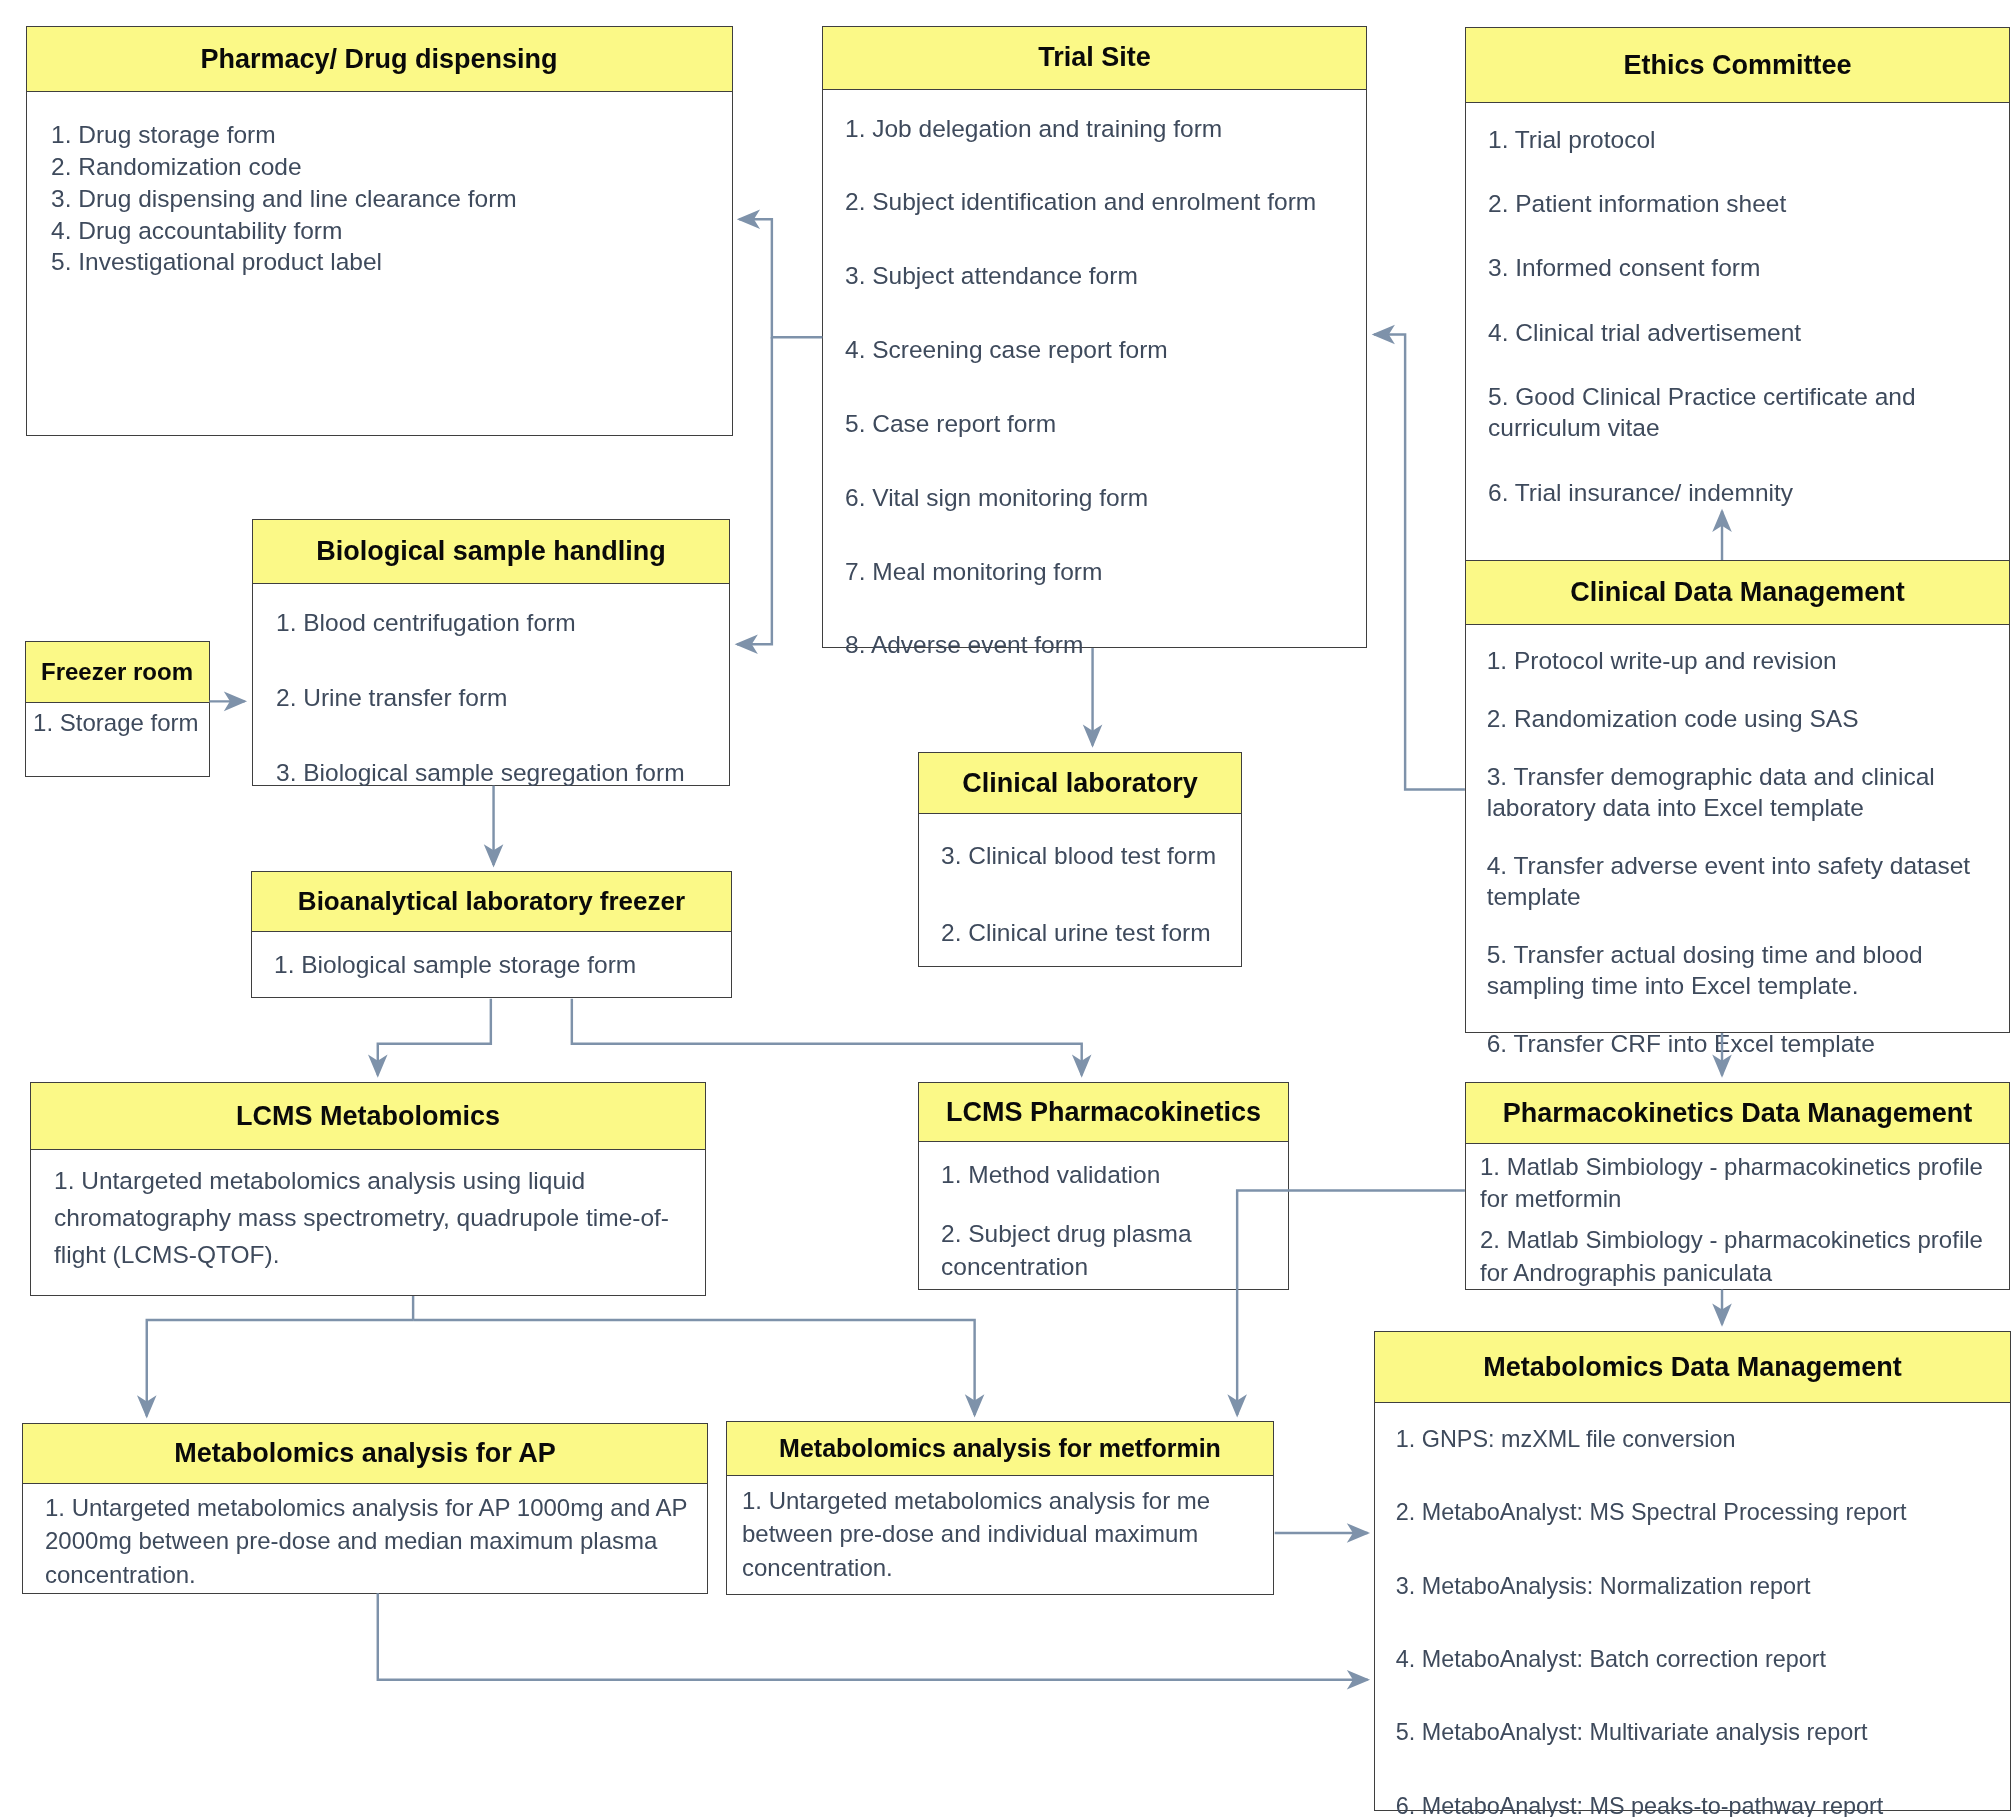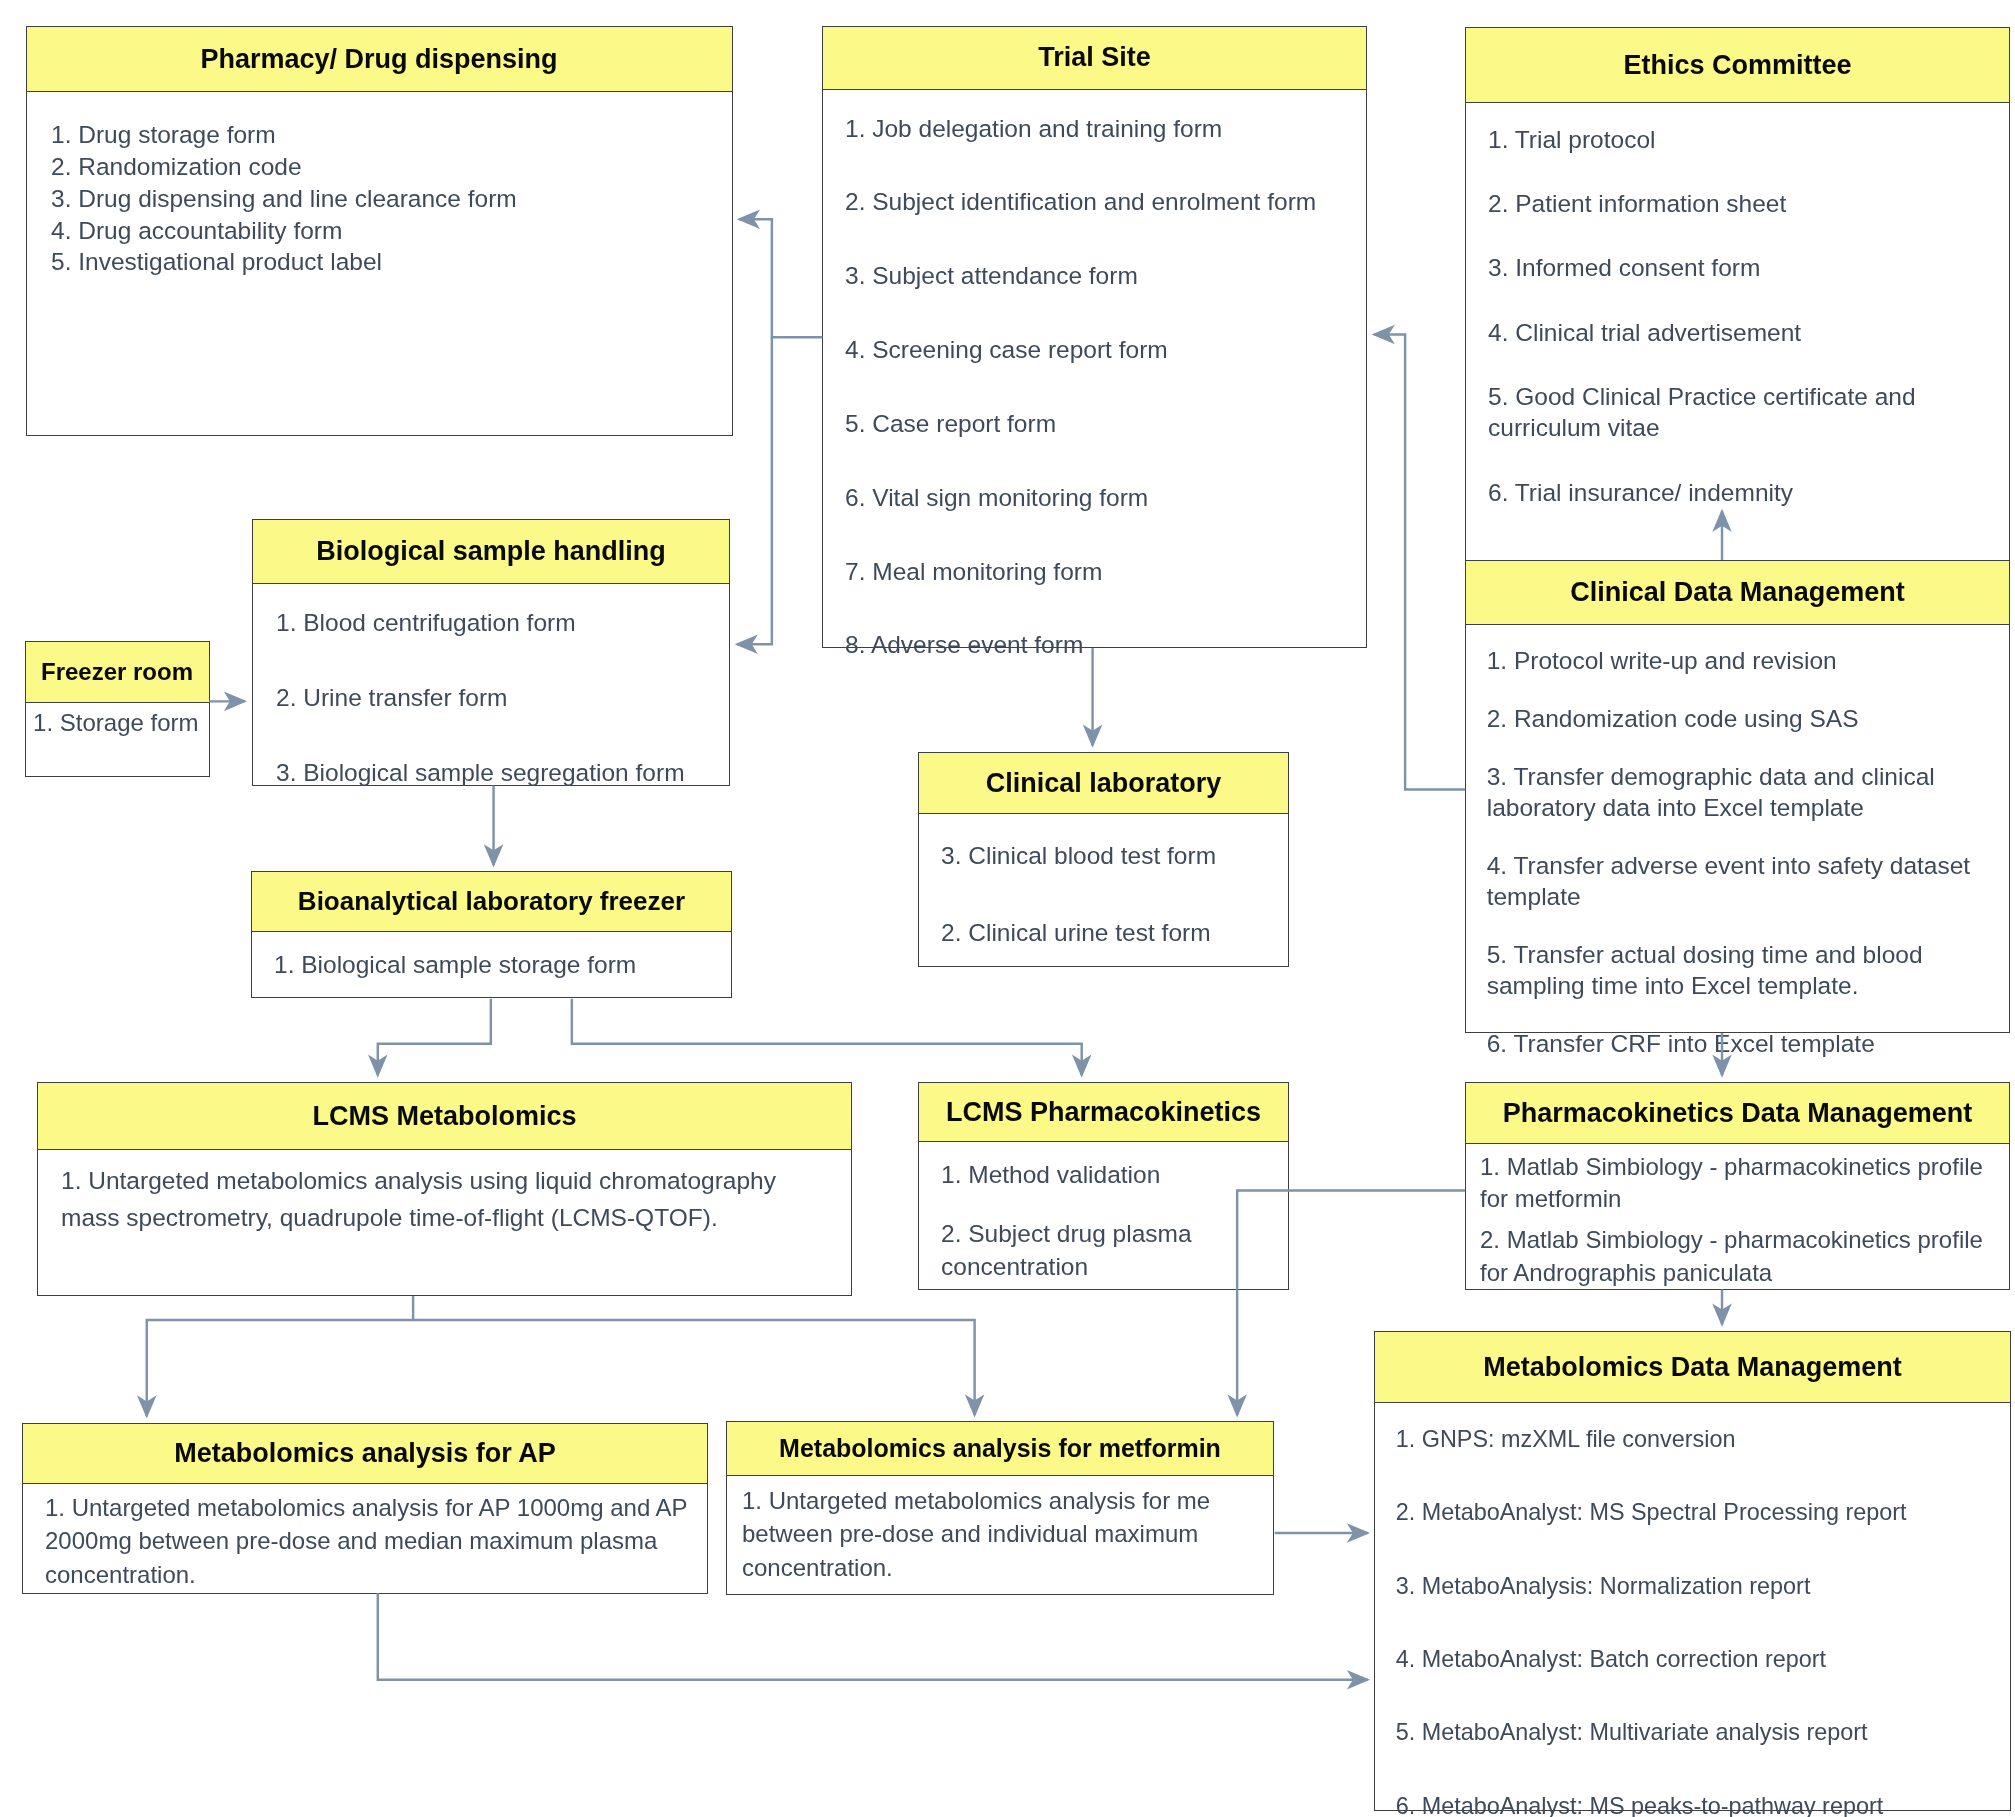--- a/index.html
+++ b/index.html
@@ -24,23 +24,23 @@
       font-size:24.5px;line-height:1.3;box-sizing:border-box;}
   .li{white-space:normal;}
 
   
   #b0{left:25.5px;top:26px;width:707px;height:410px}   #b0 .hd{height:65px} #b0 .bd{padding:27px 16.3px 0 24.5px;}
   #b1{left:822px;top:25.5px;width:545px;height:622px}#b1 .hd{height:63px} #b1 .bd{padding:23px 7.6px 0 22px;gap:42px}
   #b2{left:1465px;top:27px;width:545px;height:606px} #b2 .hd{height:75px} #b2 .bd{padding:20.7px 8.7px 0 22px;gap:33px;line-height:1.28}
   #b3{left:252px;top:519px;width:478px;height:267px}  #b3 .hd{height:64px} #b3 .bd{padding:23px 8.7px 0 23px;gap:43px}
   #b4{left:24.5px;top:641px;width:185px;height:136px}  #b4 .hd{height:61px;font-size:24px} #b4 .bd{padding:5.4px 4.3px 0 7.6px;line-height:1.25;font-size:24px}
   #b5{left:1465px;top:560px;width:545px;height:473px}#b5 .hd{height:64px} #b5 .bd{padding:19.6px 7.6px 0 20.7px;gap:27px;line-height:1.27}
-  #b6{left:918px;top:752px;width:371px;height:215px}#b6 .hd{height:61px} #b6 .bd{padding:26px 7.6px 0 22px;gap:45px}
+  #b6{left:918px;top:752px;width:324px;height:215px}#b6 .hd{height:61px} #b6 .bd{padding:26px 7.6px 0 22px;gap:45px}
   #b7{left:251px;top:871px;width:481px;height:127px} #b7 .hd{height:60px;font-size:26px} #b7 .bd{padding:17.4px 7.6px 0 22px}
-  #b8{left:37px;top:1082px;width:815px;height:214px} #b8 .hd{height:67px} #b8 .bd{padding:13px 15px 0 23px;line-height:1.5}
+  #b8{left:30px;top:1082px;width:676px;height:214px} #b8 .hd{height:67px} #b8 .bd{padding:13px 15px 0 23px;line-height:1.5}
   #b9{left:918px;top:1082px;width:371px;height:208px}#b9 .hd{height:59px} #b9 .bd{padding:16.3px 7.6px 0 22px;gap:26px;line-height:1.35}
   #b10{left:1465px;top:1082px;width:545px;height:208px}#b10 .hd{height:61px} #b10 .bd{padding:6.5px 7.6px 0 14px;gap:7.6px;line-height:1.37;font-size:24px}
   #b11{left:1374px;top:1331px;width:637px;height:480px}#b11 .hd{height:71px} #b11 .bd{padding:20.7px 7.6px 0 20.7px;gap:43px;font-size:23.4px}
   #b12{left:22px;top:1423px;width:686px;height:171px}#b12 .hd{height:60px} #b12 .bd{padding:6.5px 12px 0 22px;line-height:1.4;font-size:24px}
   #b13{left:726px;top:1421px;width:548px;height:174px}#b13 .hd{height:54px;font-size:25px} #b13 .bd{padding:7.6px 0 0 15px;line-height:1.4;font-size:24px;overflow:hidden}
   #b13 .li{white-space:nowrap;}
   #b13 .li{white-space:normal;}
 
   .wires{position:absolute;left:0;top:0;width:2015px;height:1818px;z-index:5;pointer-events:none;}
   .wire{fill:none;stroke:var(--connector-color);stroke-width:4.5px;}

